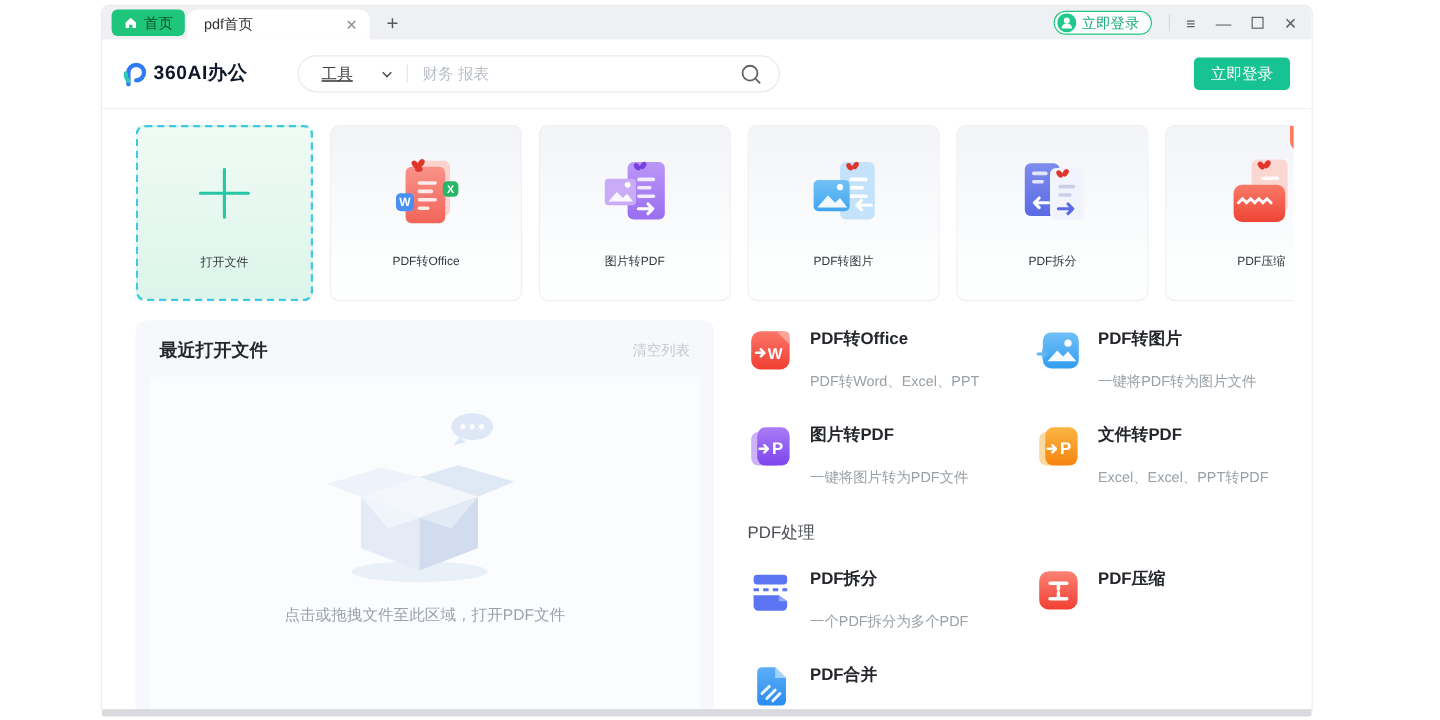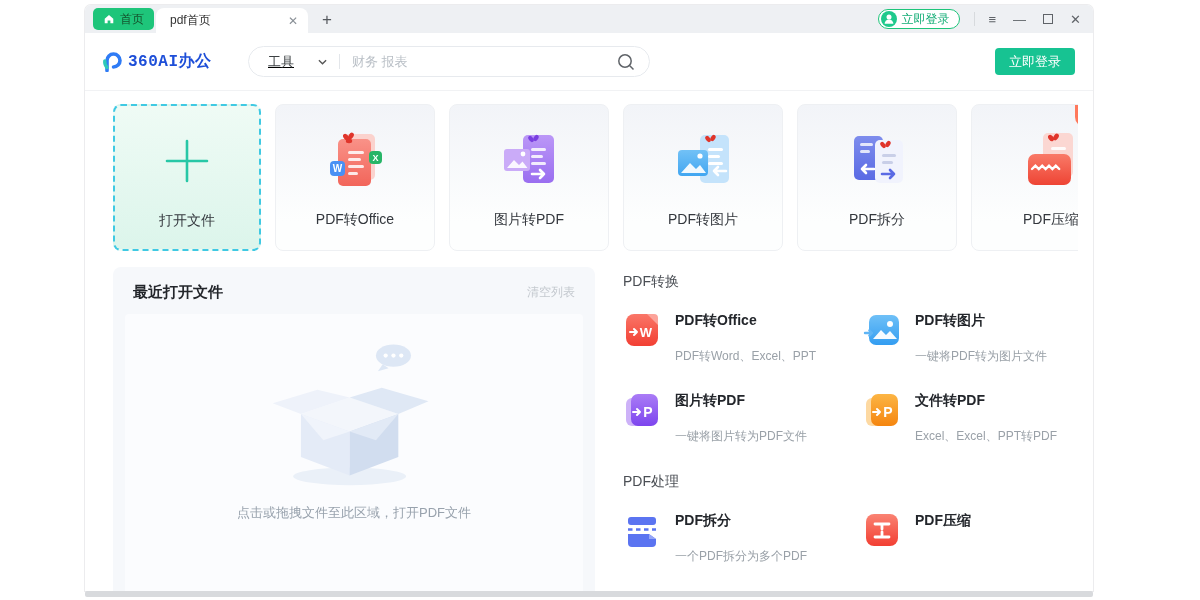--- a/index.html
+++ b/index.html
@@ -22,35 +22,35 @@
   .login-pill { display:flex; align-items:center; gap:5px; height:20px; border:1px solid #1ec57a; border-radius:10px; background:#fff; padding:1px 9px 1px 2px; cursor:pointer; }
   .login-pill span { color:#14ad76; font-size:12px; }
   .tab-sep { width:1px; height:14px; background:#d7dadd; }
   .win-controls { display:flex; align-items:center; gap:17px; }
   .wc { color:#5f6368; font-size:13px; line-height:1; cursor:pointer; }
   .wc-max { width:10px; height:10px; border:1.5px solid #5f6368; display:inline-block; }
 
   
   .header { position:absolute; left:0; top:28px; width:100%; height:58px; background:#fff; border-bottom:1px solid #f1f2f4; }
   .logo { position:absolute; left:15px; top:17px; display:flex; align-items:center; gap:6px; }
-  .logo-text { font-size:16px; font-weight:700; color:#1d4ed8; letter-spacing:0.5px;font-family:Liberation Mono, monospace; }
+  .logo-text { font-size:16px; font-weight:700; color:#0f172a; letter-spacing:0.5px; }
   .searchbar { position:absolute; left:163px; top:13px; width:402px; height:31px; border:1px solid #e7eaee; border-radius:16px; display:flex; align-items:center; padding:0 14px 0 19px; background:#fff; }
   .search-cat { display:flex; align-items:center; gap:24px; cursor:pointer;text-decoration:underline; }
   .search-cat span { font-size:13px; color:#3c4043; }
   .search-div { width:1px; height:15px; background:#e3e6ea; margin:0 12px; }
   .searchbar input { flex:1; border:none; outline:none; font-size:13px; color:#333; background:transparent; font-family:inherit; }
   .searchbar input::placeholder { color:#b9bfc6; }
   .login-btn { position:absolute; right:18px; top:15px; width:80px; height:27px; background:#17c392; color:#fff; font-size:13px; border:none; border-radius:4px; cursor:pointer; font-family:inherit; }
 
   
   .cards { position:absolute; left:28px; top:99px; width:965px; height:150px; display:flex; gap:14px; overflow:hidden; }
   .card { flex:0 0 160px; height:147px; background:linear-gradient(180deg,#f2f4f8 0%,#fdfefe 80%); border:1px solid #eef0f3; border-radius:8px; position:relative; display:flex; flex-direction:column; align-items:center; cursor:pointer; }
   .card-open { flex:0 0 148px; background:linear-gradient(180deg,#effbf5 0%,#dcf5eb 100%); border:2px dashed #3fc9e3; }
   .card .icon-wrap { height:98px; display:flex; align-items:center; justify-content:center; margin-top:6px; }
-  .card-label { font-size:14px; color:#33373d; margin-top:2px; }
+  .card-label { font-size:10px; color:#33373d; margin-top:2px; }
   .card-badge { position:absolute; top:0; right:0; background:linear-gradient(90deg,#ff7a5c,#fb4d4d); color:#fff; font-size:11px; padding:3px 11px 4px; border-radius:0 8px 0 10px; }
 
   
   .recent-panel { position:absolute; left:28px; top:262px; width:482px; height:360px; background:#f6f8fb; border-radius:8px; }
   .recent-head { display:flex; justify-content:space-between; align-items:center; padding:16px 20px 12px; }
   .recent-title { font-size:15px; font-weight:700; color:#23262b; }
   .recent-clear { font-size:12px; color:#c4c9cf; cursor:pointer; }
   .dropzone { margin:0 12px; height:300px; background:#fbfcfe; border-radius:4px; display:flex; flex-direction:column; align-items:center; padding-top:26px; cursor:pointer; }
   .drop-hint { font-size:13px; color:#98a2ad; margin-top:14px; }
 
@@ -300,21 +300,20 @@
           <polygon points="95,59 128,49 176,63 145,76" fill="#dfe8f5"></polygon>
           <polygon points="45,76 95,94 68,103" fill="#f0f4fb"></polygon>
           <polygon points="145,76 95,94 122,103" fill="#e2eaf6"></polygon>
         </svg>
         <div class="drop-hint">点击或拖拽文件至此区域，打开PDF文件</div>
       </div>
     </div>
 
     <div class="tools-panel">
 
-      <div class="section-title">PDF转换</div>
       <div class="tool-grid">
 
         <div class="tool-item">
           <span class="tico">
             <svg width="38" height="38" viewBox="0 0 38 38">
               <defs>
                   <linearGradient id="lr" x1="0" y1="0" x2="0" y2="1">
                     <stop offset="0" stop-color="#fa7668"></stop>
                     <stop offset="1" stop-color="#f23f33"></stop>
                   </linearGradient>

